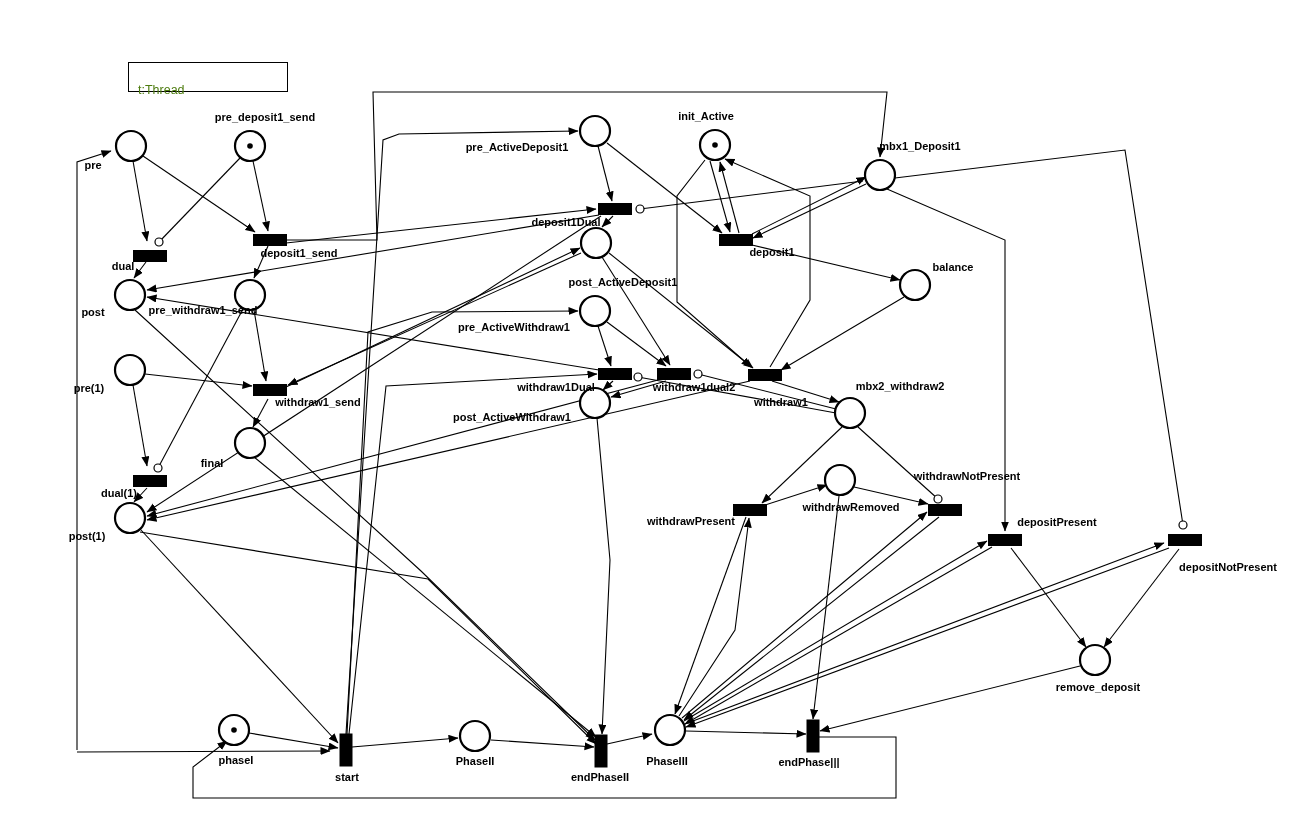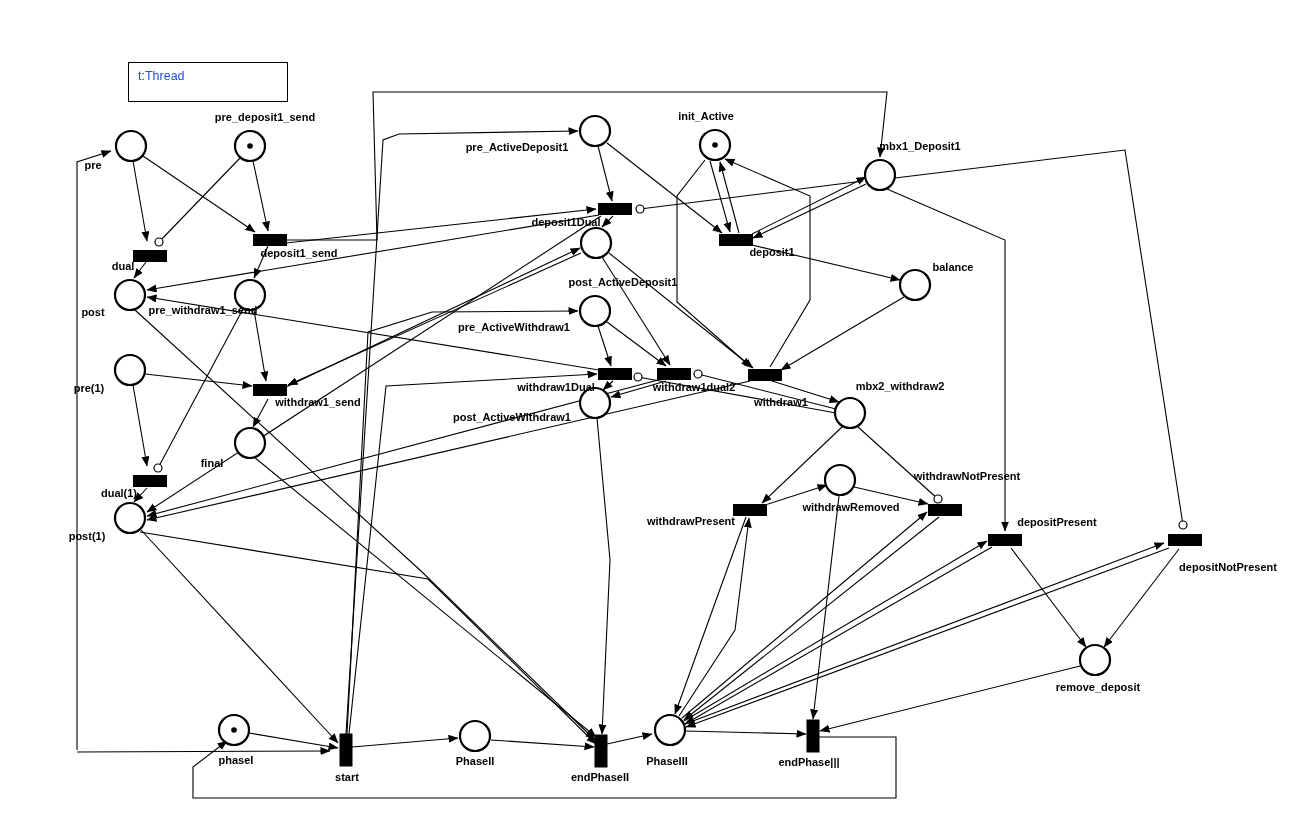--- a/index.html
+++ b/index.html
@@ -1,21 +1,21 @@
 <!DOCTYPE html>
 <html><head>
 <meta charset="utf-8">
 <style>
   html,body{margin:0;padding:0;background:#ffffff;}
   body{position:relative;width:1313px;height:833px;overflow:hidden;
        font-family:"Liberation Sans", sans-serif;}
   #canvas{position:absolute;left:0;top:0;}
-  .thread-box{position:absolute;left:128px;top:62px;width:160px;height:40px;
+  .thread-box{position:absolute;left:128px;top:62px;width:160px;height:30px;
       border:1px solid #000;background:#fff;box-sizing:border-box;
-      font-size:12.5px;color:#1d4ed8;padding:6px 0 0 9px;}
+      font-size:12.5px;color:#4d7c0f;padding:20px 0 0 9px;}
   svg text{font-family:"Liberation Sans", sans-serif;font-size:11px;font-weight:bold;fill:#000;}
   svg polyline{fill:none;stroke:#000;stroke-width:1.1;}
   svg .place{fill:#fff;stroke:#000;stroke-width:2.2;}
   svg .token{fill:#000;stroke:none;}
   svg .transition{fill:#000;stroke:#000;}
   svg .tipcircle{fill:#fff;stroke:#000;stroke-width:1.2;}
 </style>
 </head>
 <body>
 

